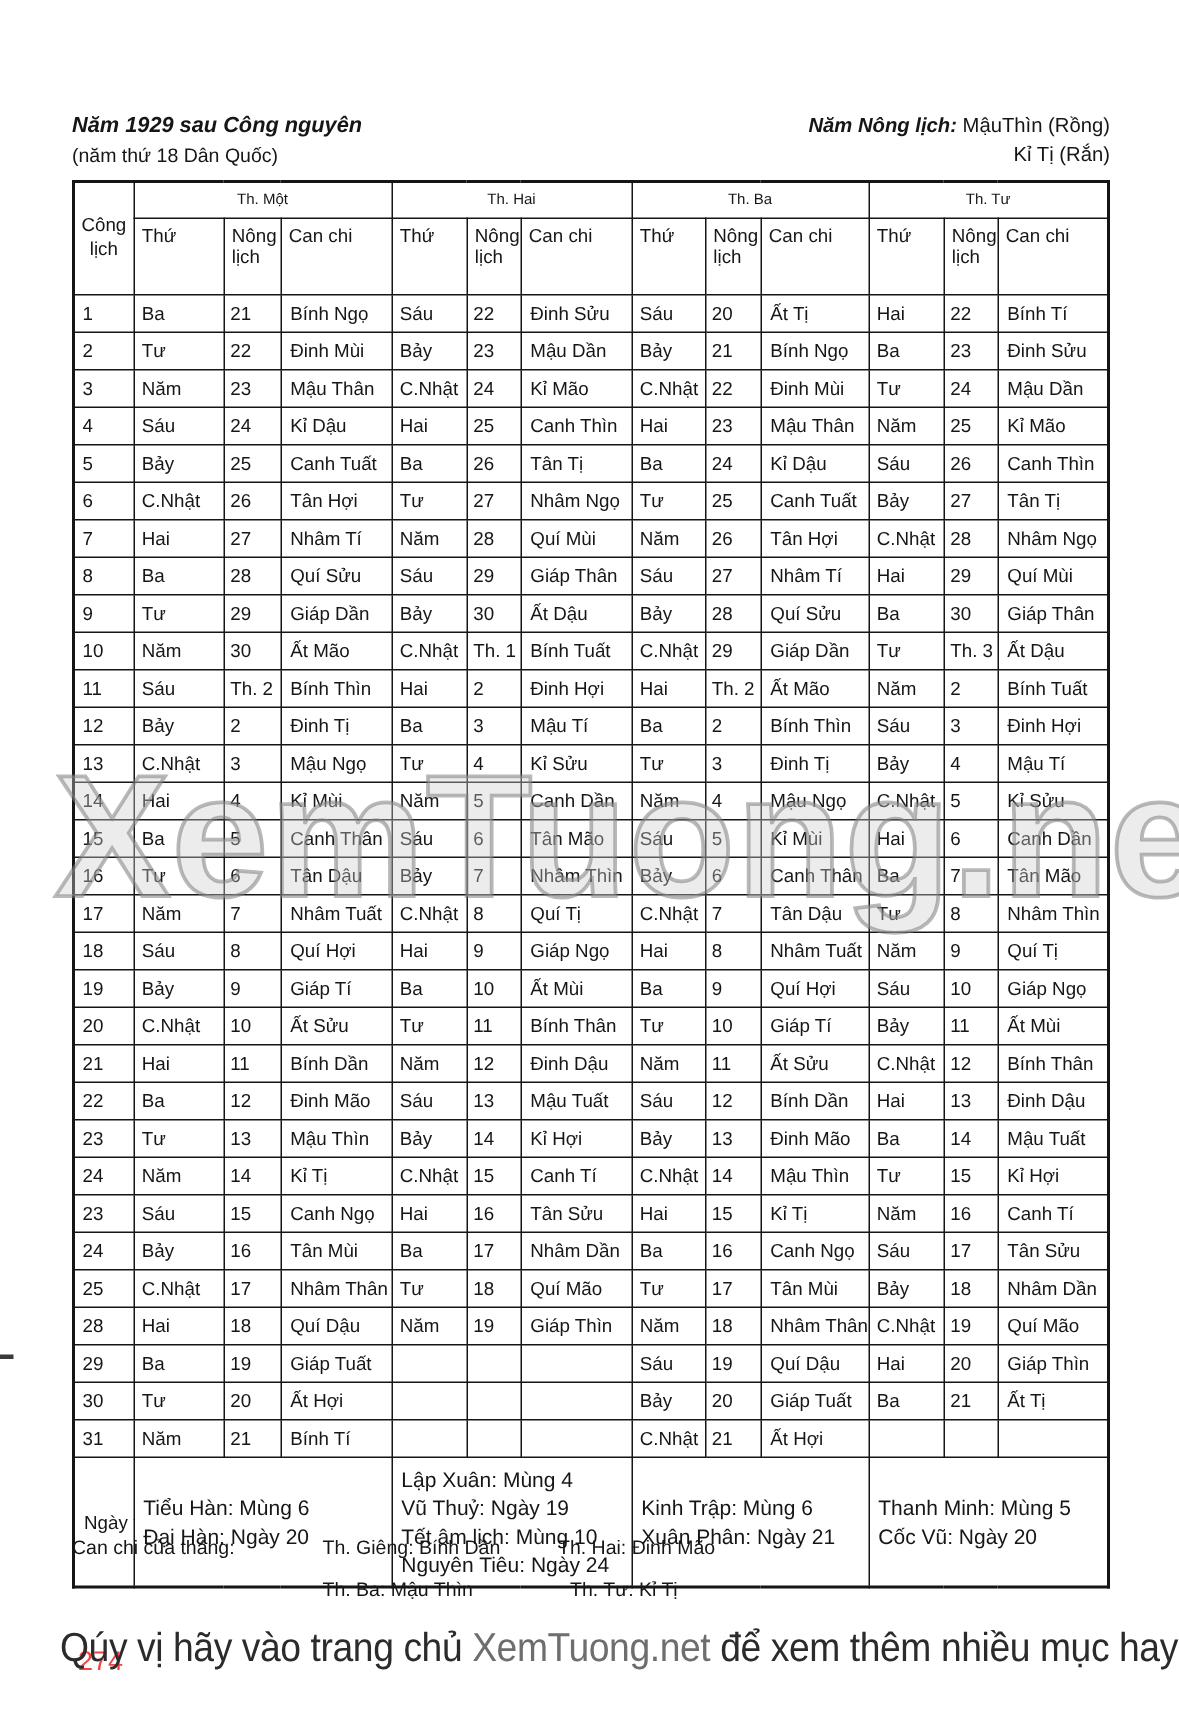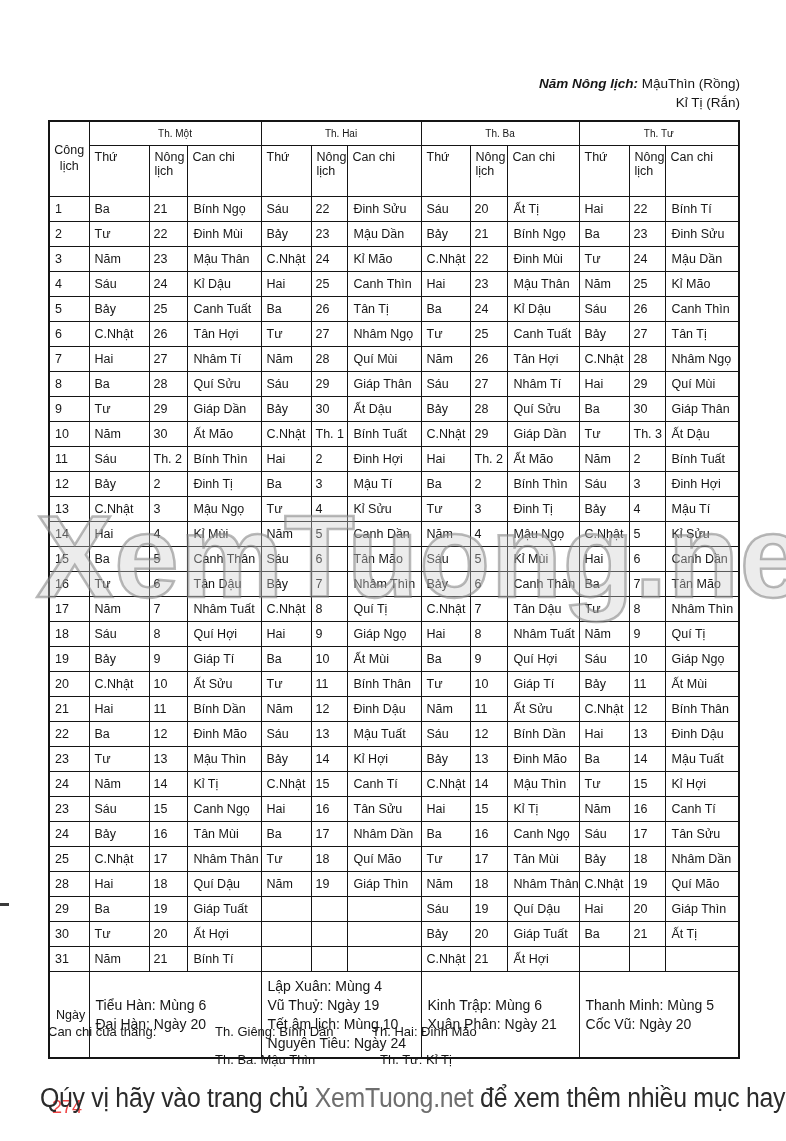--- a/index.html
+++ b/index.html
@@ -51,20 +51,24 @@
   .promo .link{color:#6e6e6e;text-decoration:none;}
 
   .page-number{position:absolute;left:52px;top:1097px;font-size:18px;color:#ef4444;z-index:7;}
   .scan-dash{position:absolute;left:0;top:903px;width:9px;height:3px;background:#3a3a3a;}
 </style>
 </head>
 <body>
 
 <div class="page">
 
+  <div class="header-left">
+    <div class="year-line">Năm 1929 sau Công nguyên</div>
+    <div class="subyear-line">(năm thứ 18 Dân Quốc)</div>
+  </div>
 
   <div class="header-right">
     <div class="lunar-line1"><span class="lunar-label">Năm Nông lịch:</span> <span>MậuThìn (Rồng)</span></div>
     <div class="lunar-line2">Kỉ Tị (Rắn)</div>
   </div>
 
   <table class="cal-table">
     <colgroup>
       <col style="width:40px">
         <col style="width:60px">

